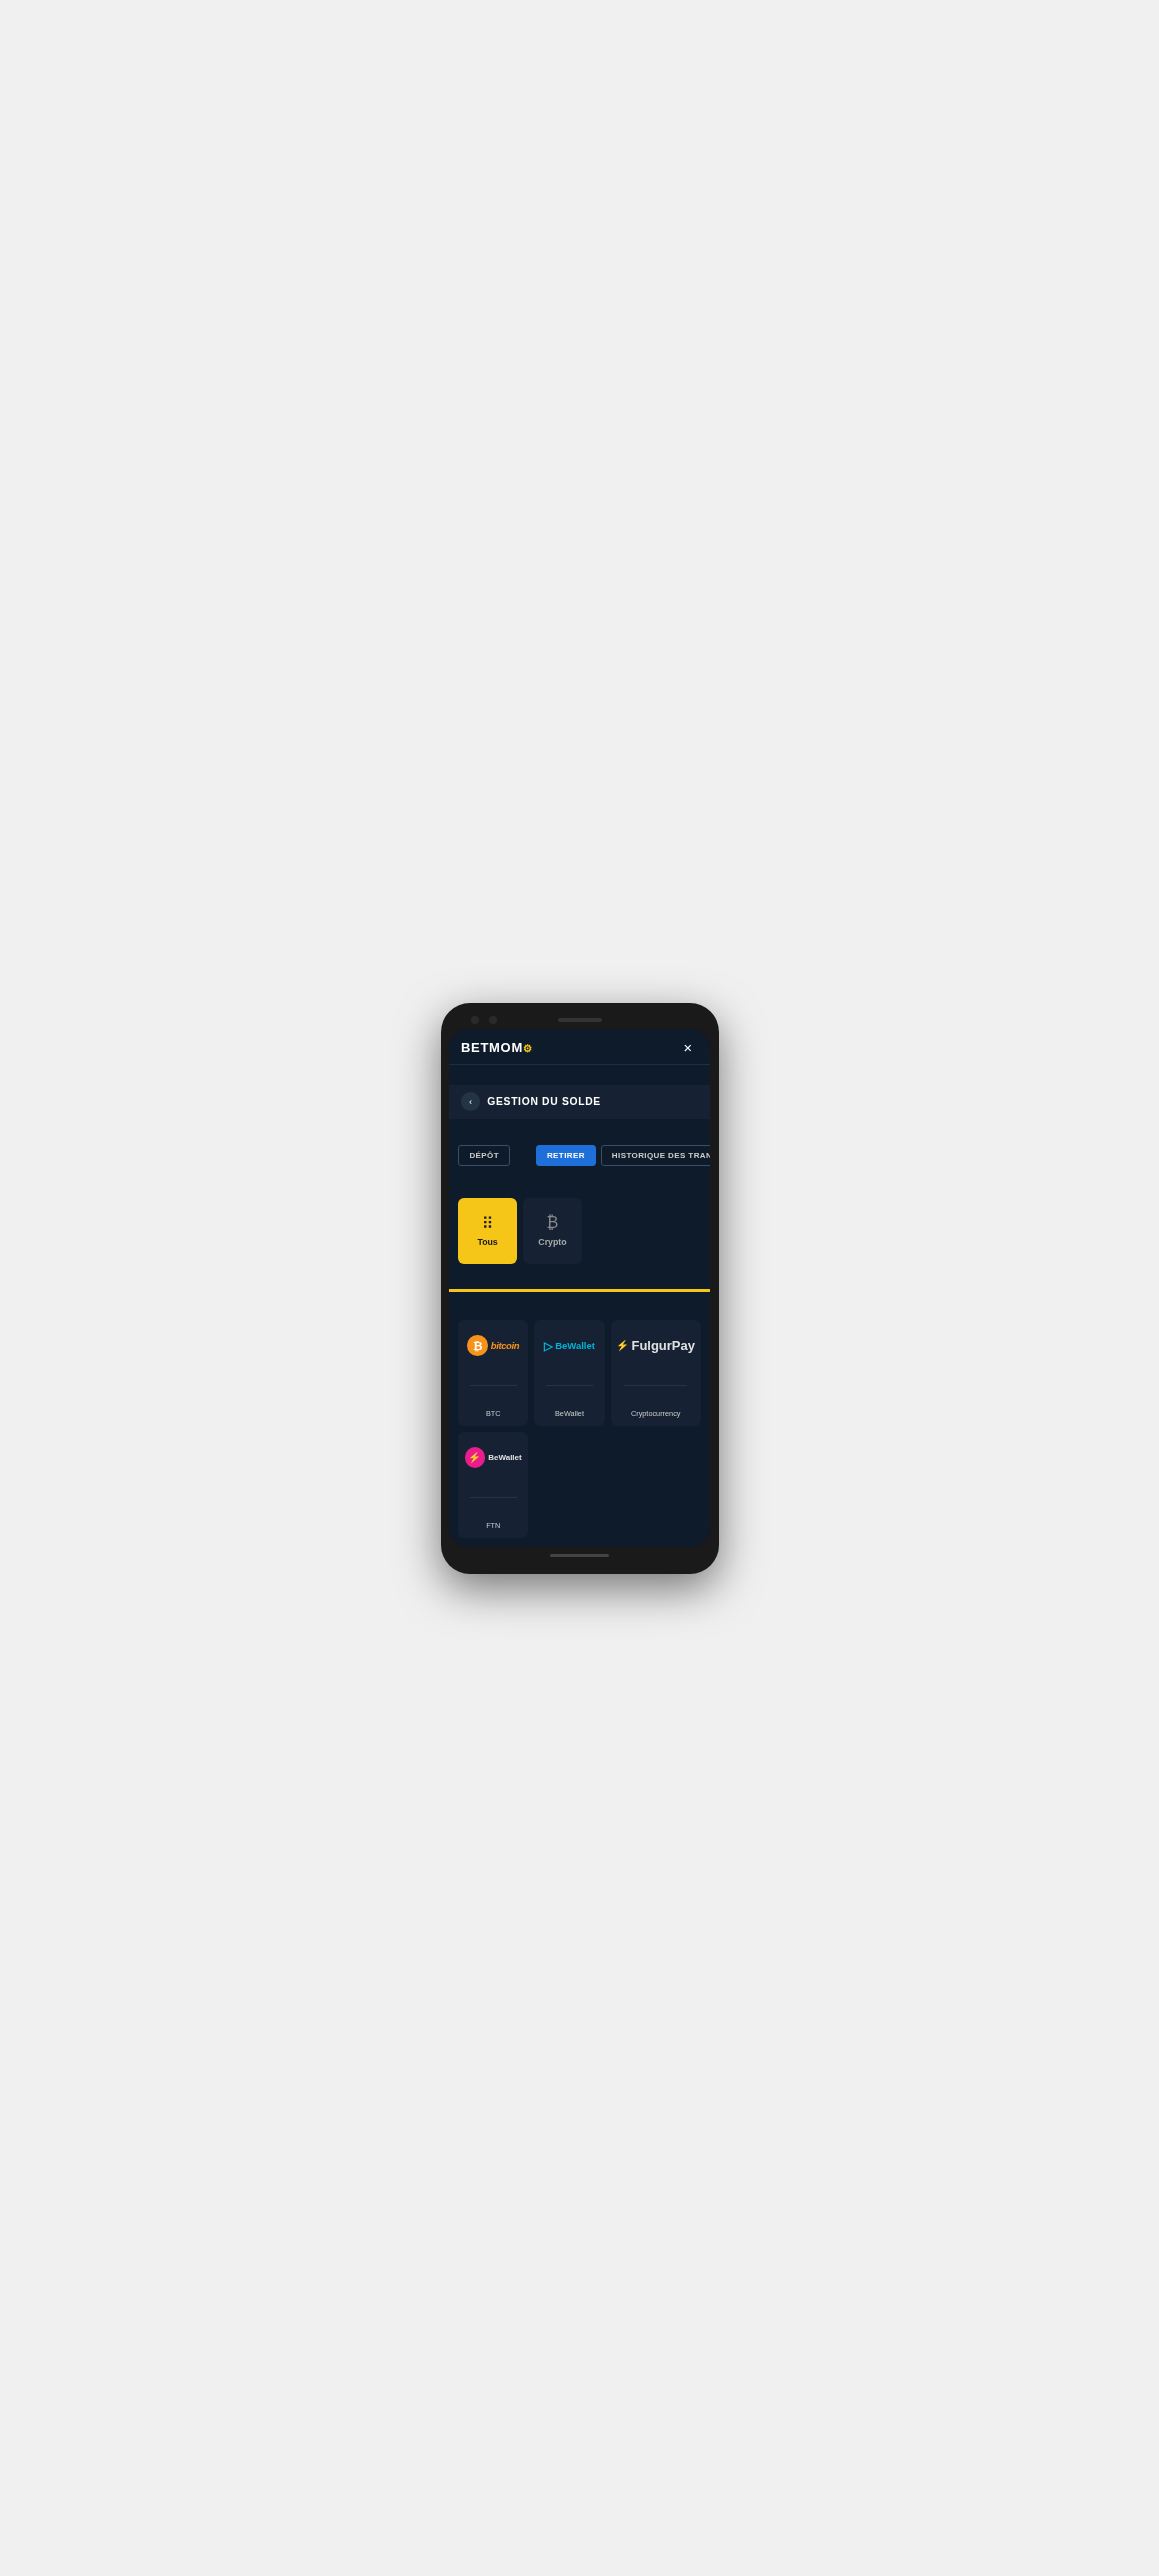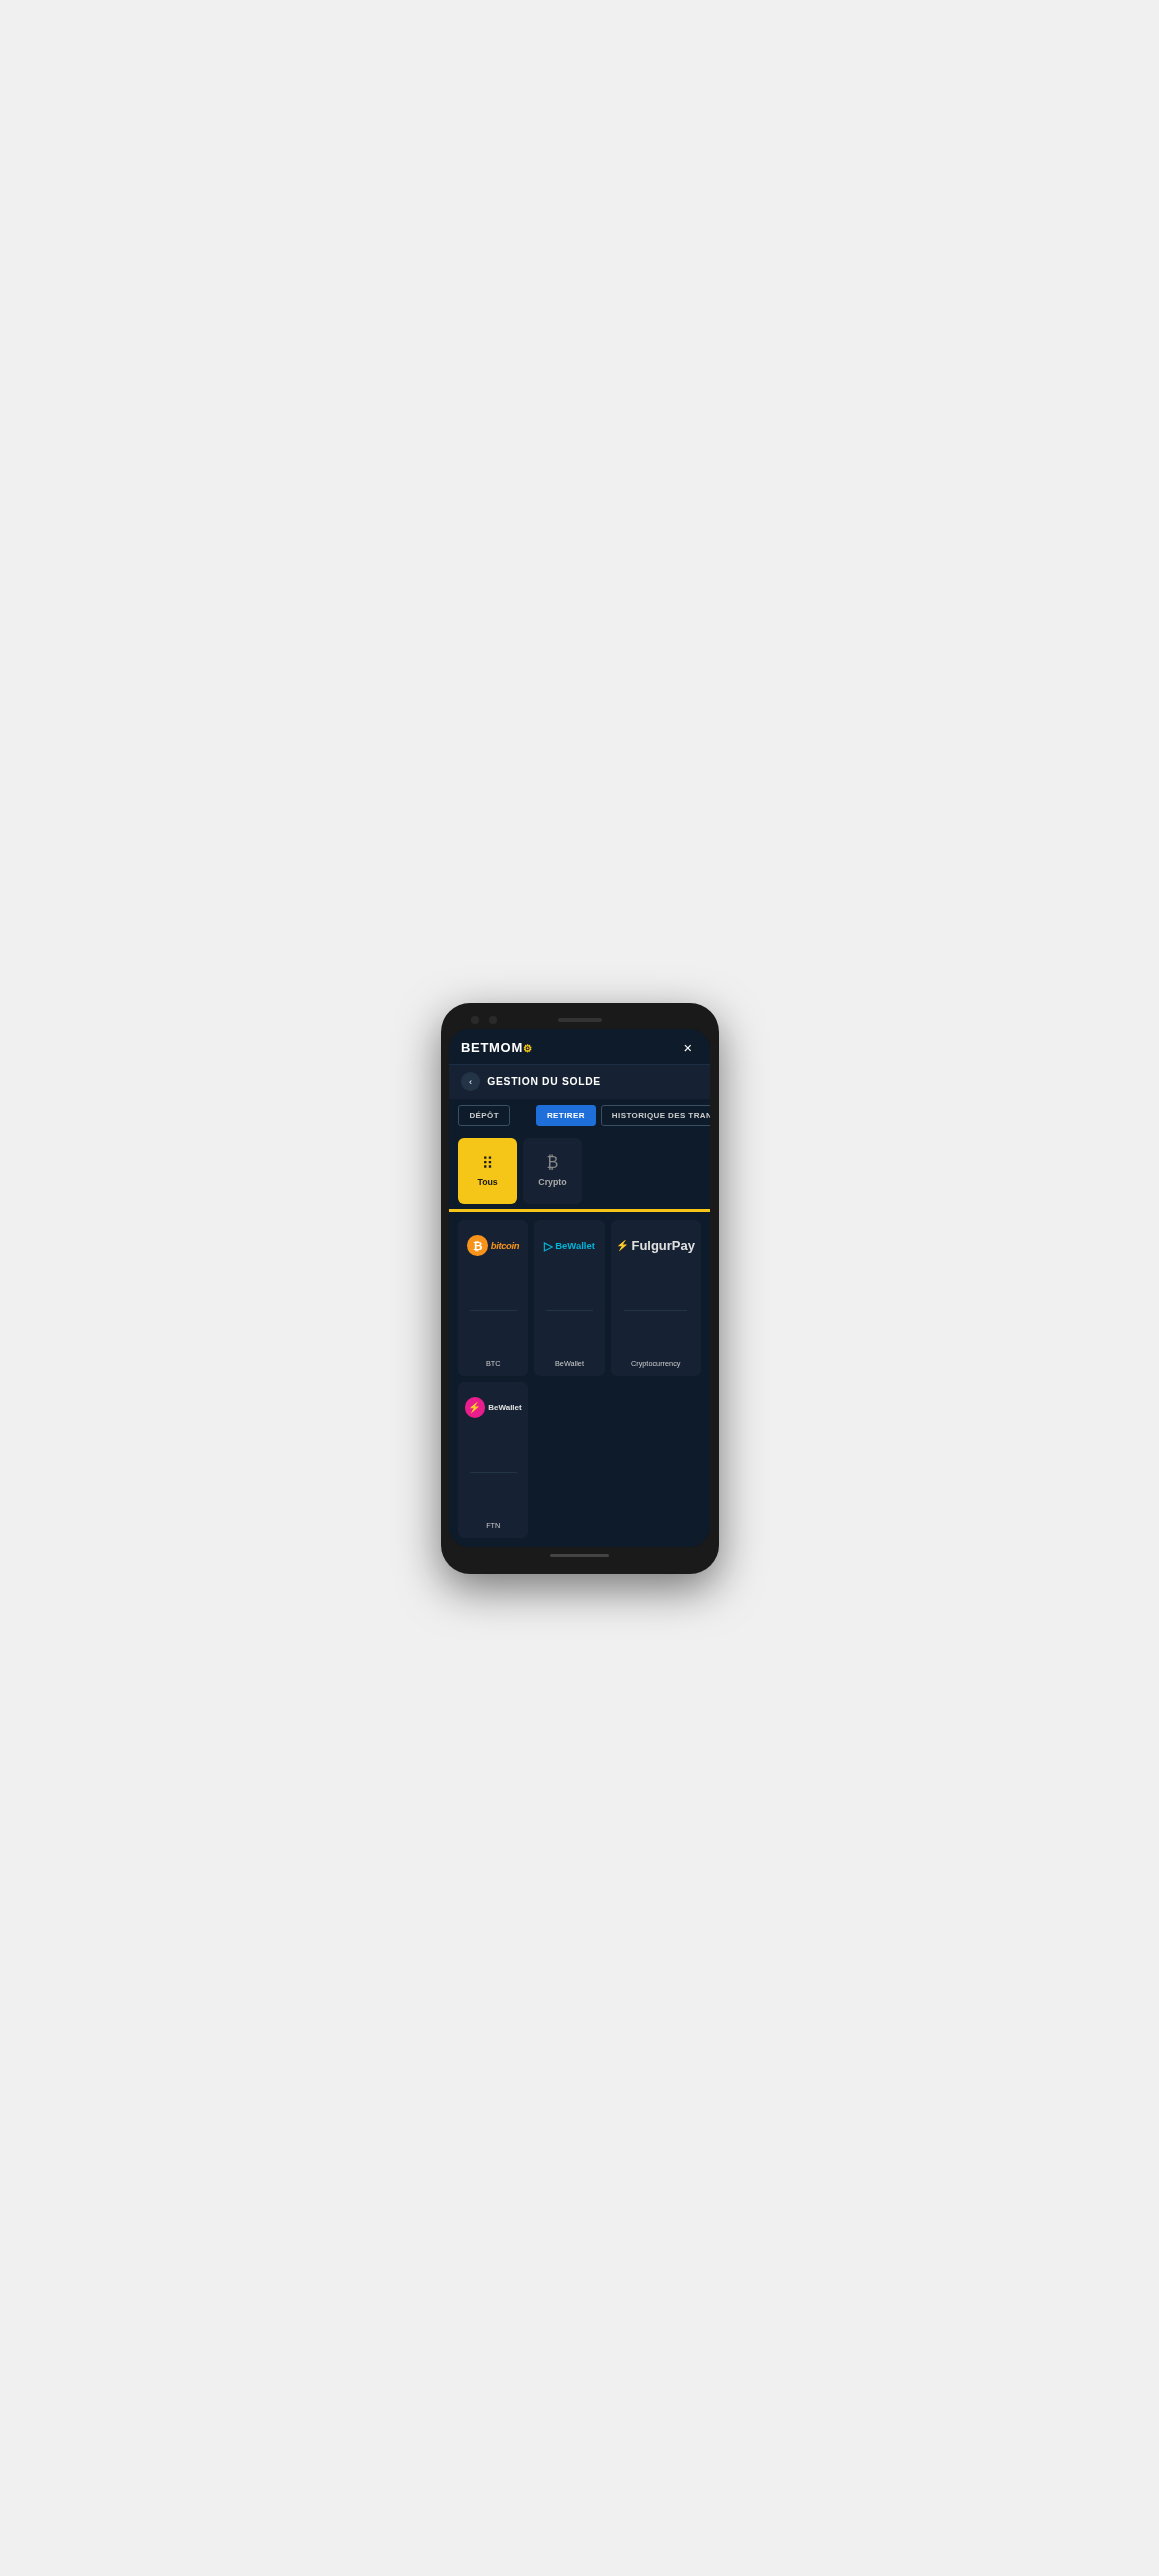--- a/index.html
+++ b/index.html
@@ -81,20 +81,21 @@
     }
 
     
     .app-container {
       width: 100%;
       height: 100%;
       background: #0d1b2a;
       display: flex;
       flex-direction: column;
       overflow: hidden;
+      gap: 20px;
     }
 
     .app-header {
       background: #0d1b2a;
       padding: 8.8px 11.7px 5.9px;
       display: flex;
       justify-content: space-between;
       align-items: center;
       border-bottom: 0.7px solid #1a2e45;
     }

